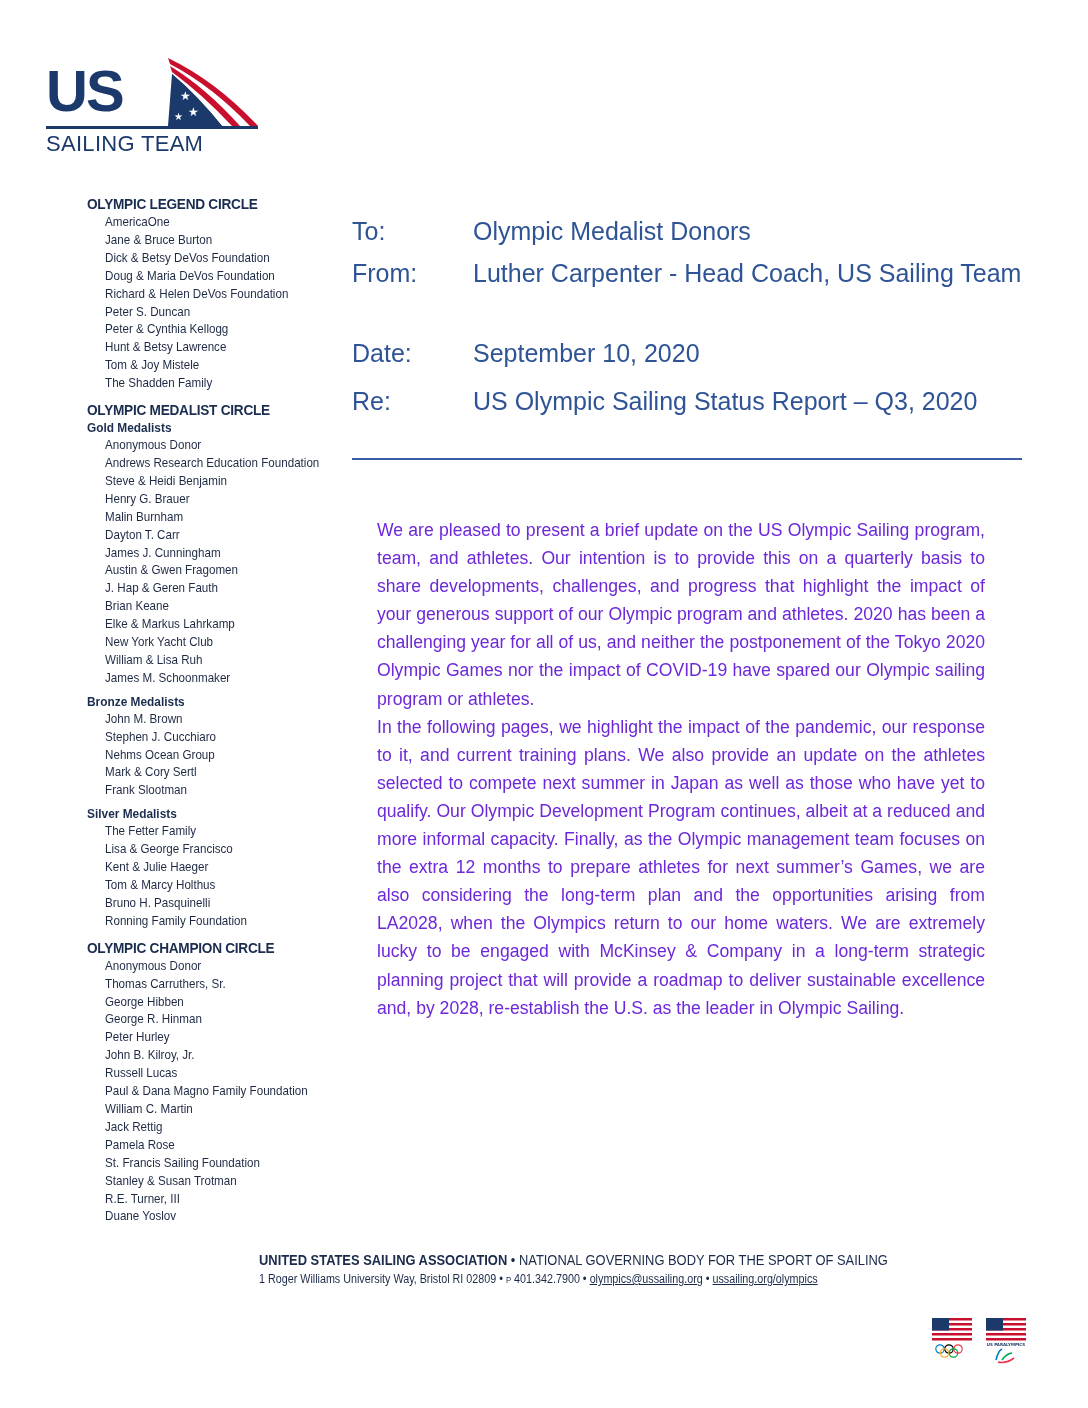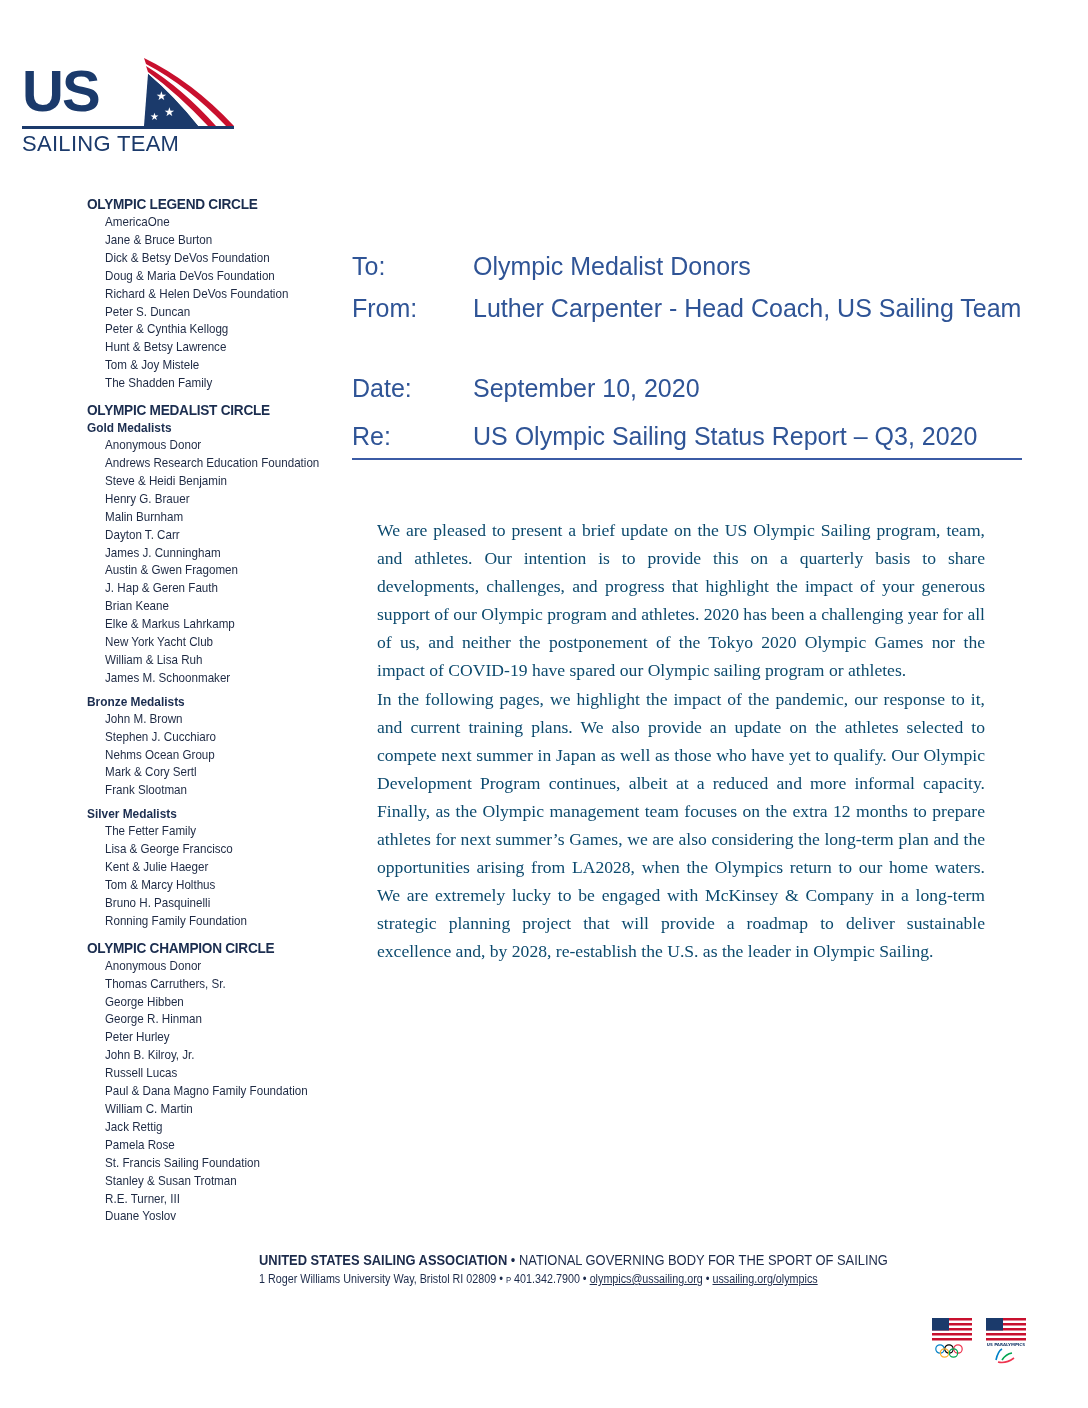--- a/index.html
+++ b/index.html
@@ -1,45 +1,45 @@
 <!DOCTYPE html>
 <html><head>
 <meta charset="utf-8">
 <style>
   * { box-sizing: border-box; margin: 0; padding: 0; }
   html, body { width: 1088px; height: 1408px; background: #ffffff; }
   body { position: relative; overflow: hidden; font-family: "Liberation Sans", sans-serif; color: #1a1a1a; }
 
   
-  .logo { position: absolute; left: 22px; top: 56px; width: 215px; height: 100px; }
+  .logo { position: absolute; left: 46px; top: 56px; width: 215px; height: 100px; }
   .logo-us { position: absolute; left: 0; top: 6px; font-family: "Liberation Sans", sans-serif; font-weight: 700; font-size: 58px; letter-spacing: -2px; color: #1b3a6b; line-height: 58px; }
   .logo-sail { position: absolute; left: 100px; top: 0; width: 115px; height: 72px; }
   .logo-line { position: absolute; left: 0; top: 70px; width: 212px; height: 3px; background: #1b3a6b; }
   .logo-team { position: absolute; left: 0; top: 76px; font-weight: 400; font-size: 22px; letter-spacing: 0.3px; color: #1b3a6b; line-height: 24px; }
 
   
   .sidebar { position: absolute; left: 39px; top: 195px; width: 290px; font-family: "Liberation Sans", sans-serif; color: #1b2a4a; }
   .circle-title { font-weight: 700; font-size: 15.5px; letter-spacing: -0.3px; line-height: 18px; transform: scaleX(0.88); transform-origin: left; white-space: nowrap; color: #1b2d4f; }
   .tier-title { font-weight: 700; font-size: 13.5px; line-height: 17px; transform: scaleX(0.88); transform-origin: left; white-space: nowrap; color: #1b2d4f; }
   .donor { font-size: 13.5px; line-height: 17.9px; padding-left: 21px; white-space: nowrap; transform: scaleX(0.86); transform-origin: left; color: #1e2a44; }
   .circle-block { margin-bottom: 9px; margin-left: 48px; }
   .tier-block { margin-bottom: 6px; }
 
   
   .memo { position: absolute; left: 352px; top: 212px; width: 670px; color: #2f5496; font-family: "Liberation Sans", sans-serif; }
   .memo-row { display: flex; font-size: 25px; line-height: 38px; }
   .memo-label { width: 121px; flex: none; }
   .memo-value { white-space: nowrap; }
-  .memo-row.r-to { height: 42px; margin-top: 35px; }
+  .memo-row.r-to { height: 42px; }
   .memo-row.r-from { height: 80px; }
   .memo-row.r-date { height: 48px; }
   .memo-rule { position: absolute; left: 352px; top: 458px; width: 670px; height: 2px; background: #3b5ba5; }
 
   
-  .body-text { position: absolute; left: 377px; top: 516px; width: 608px; font-family: Liberation Serif, serif; font-size: 17.6px; line-height: 28.1px; color: #0c4a6e; text-align: justify; }
+  .body-text { position: absolute; left: 377px; top: 516px; width: 608px; font-family: Liberation Sans, sans-serif; font-size: 17.6px; line-height: 28.1px; color: #6d28d9; text-align: justify; }
   .body-text p + p { }
 
   
   .footer { position: absolute; left: 259px; top: 1251px; width: 660px; color: #1b2a4a; }
   .footer-l1 { font-size: 15px; line-height: 18px; white-space: nowrap; transform: scaleX(0.86); transform-origin: left; }
   .footer-l1 b { font-weight: 700; }
   .footer-l2 { font-size: 12.5px; line-height: 16px; white-space: nowrap; transform: scaleX(0.86); transform-origin: left; margin-top: 2px; }
   .footer-l2 a { color: #1b2a4a; text-decoration: underline; }
   .badges { position: absolute; left: 932px; top: 1318px; width: 100px; height: 48px; }
   .badge { position: absolute; top: 0; width: 40px; height: 48px; }

